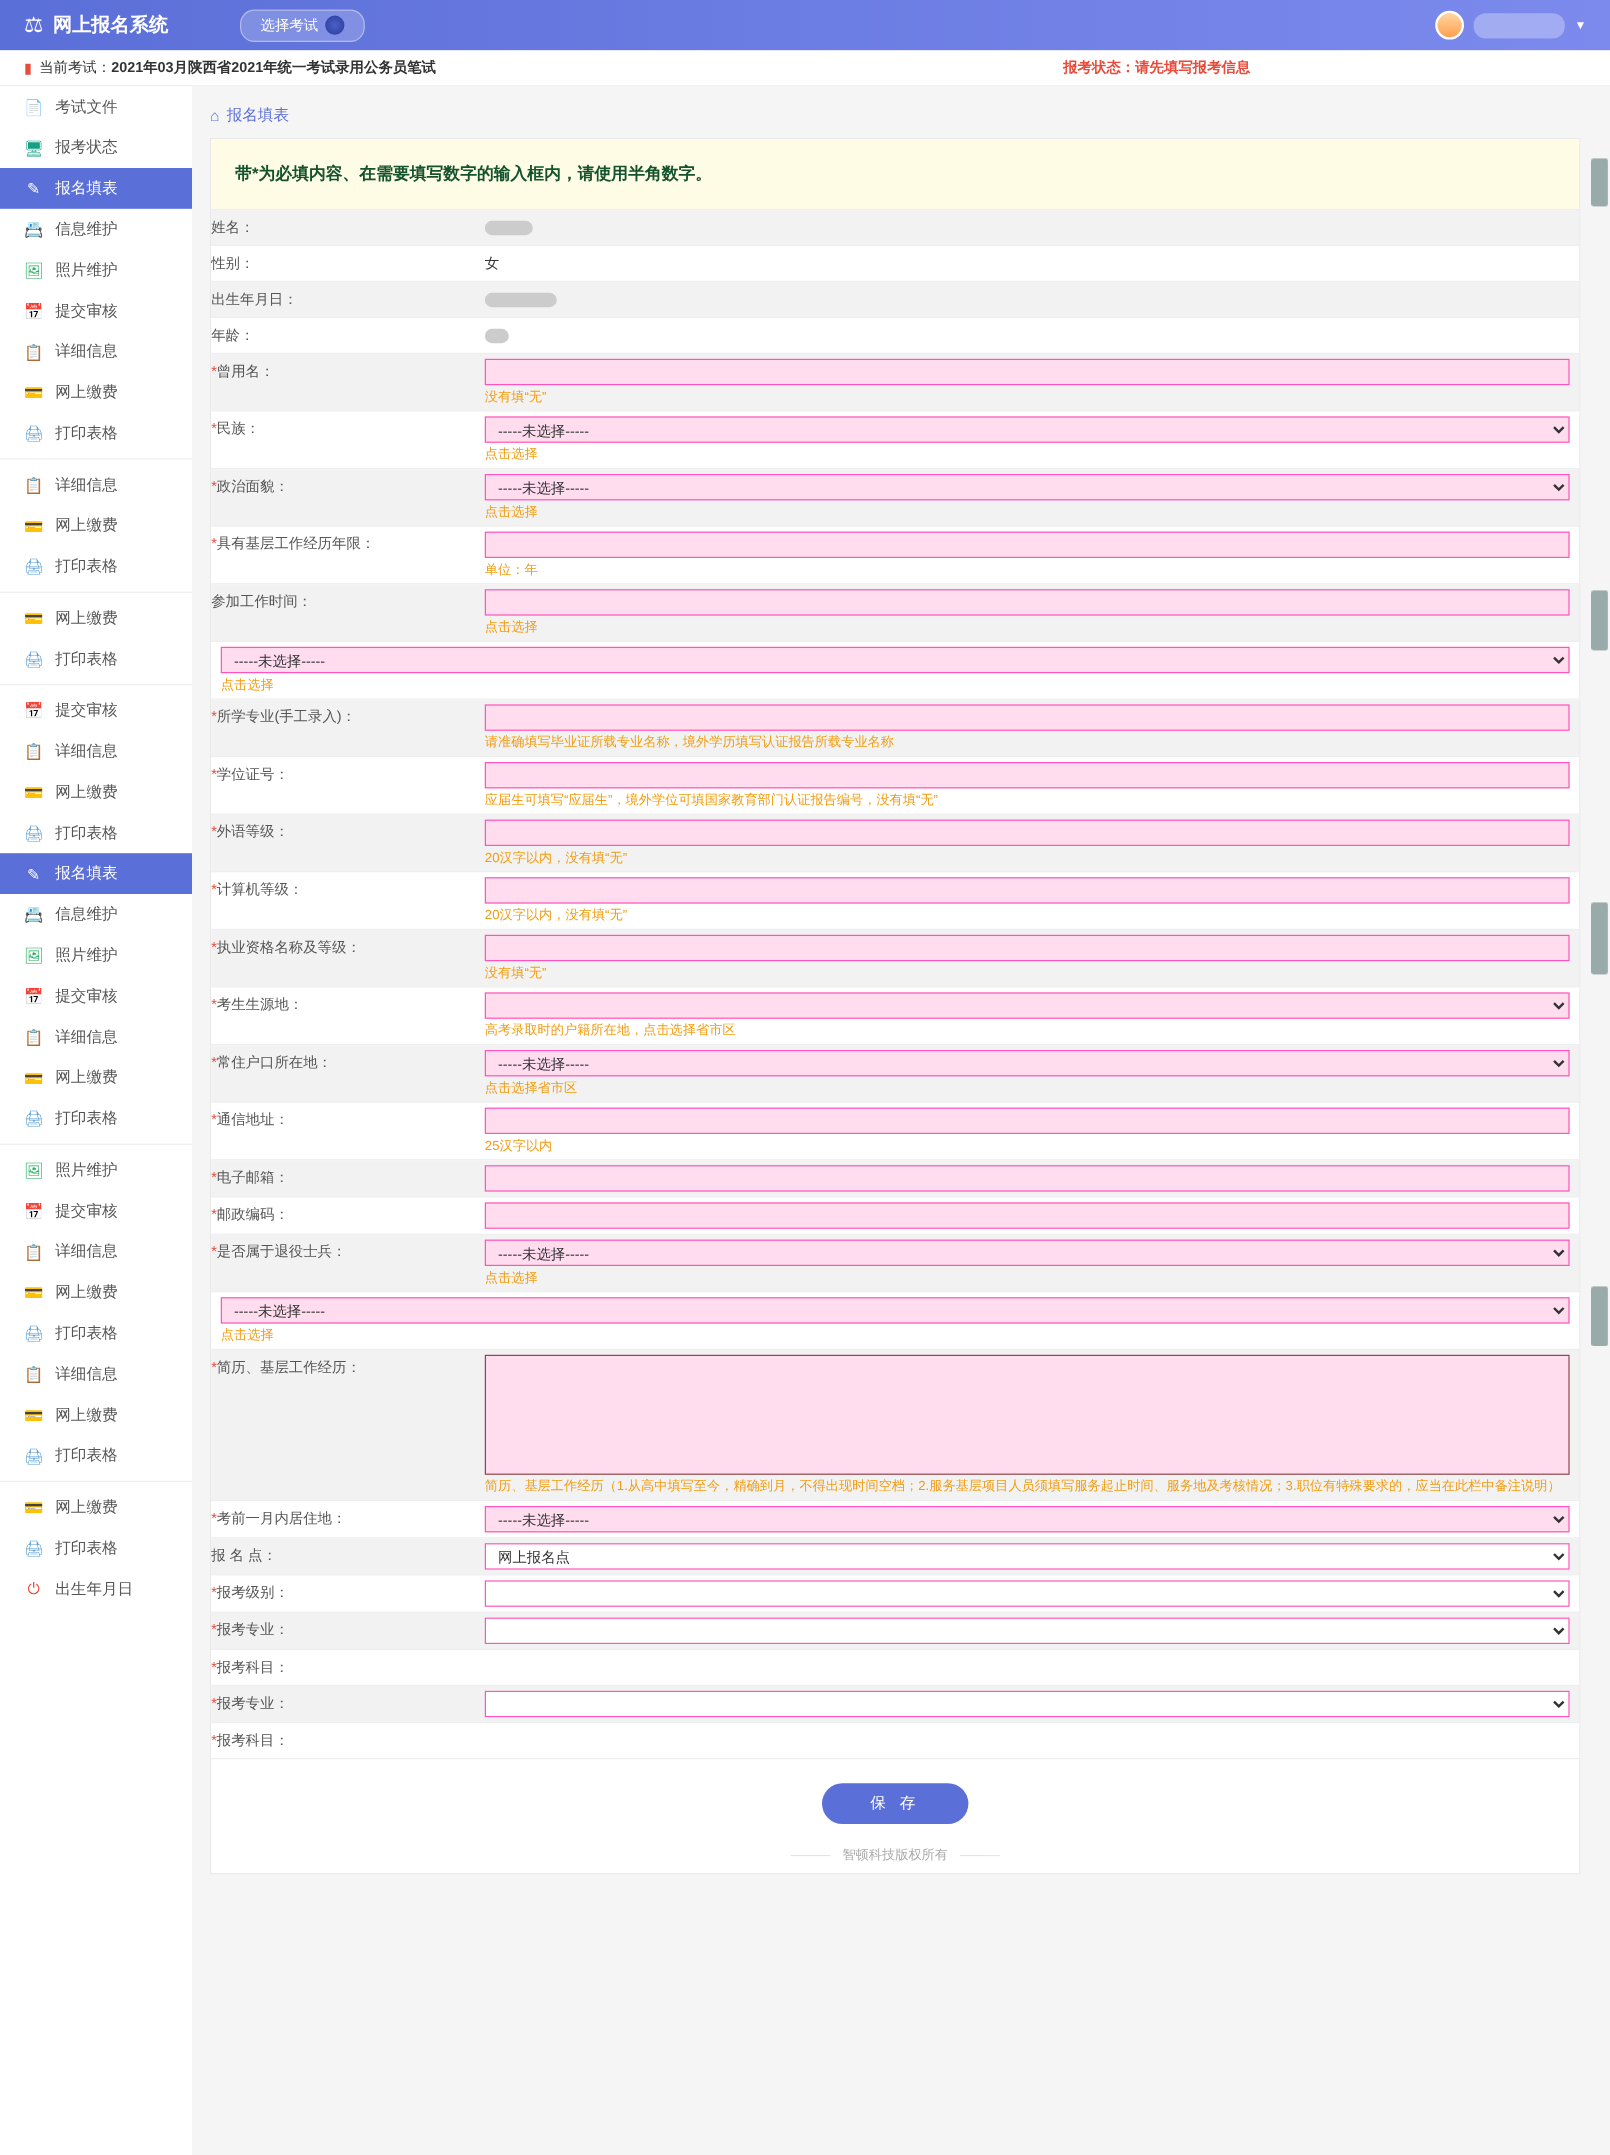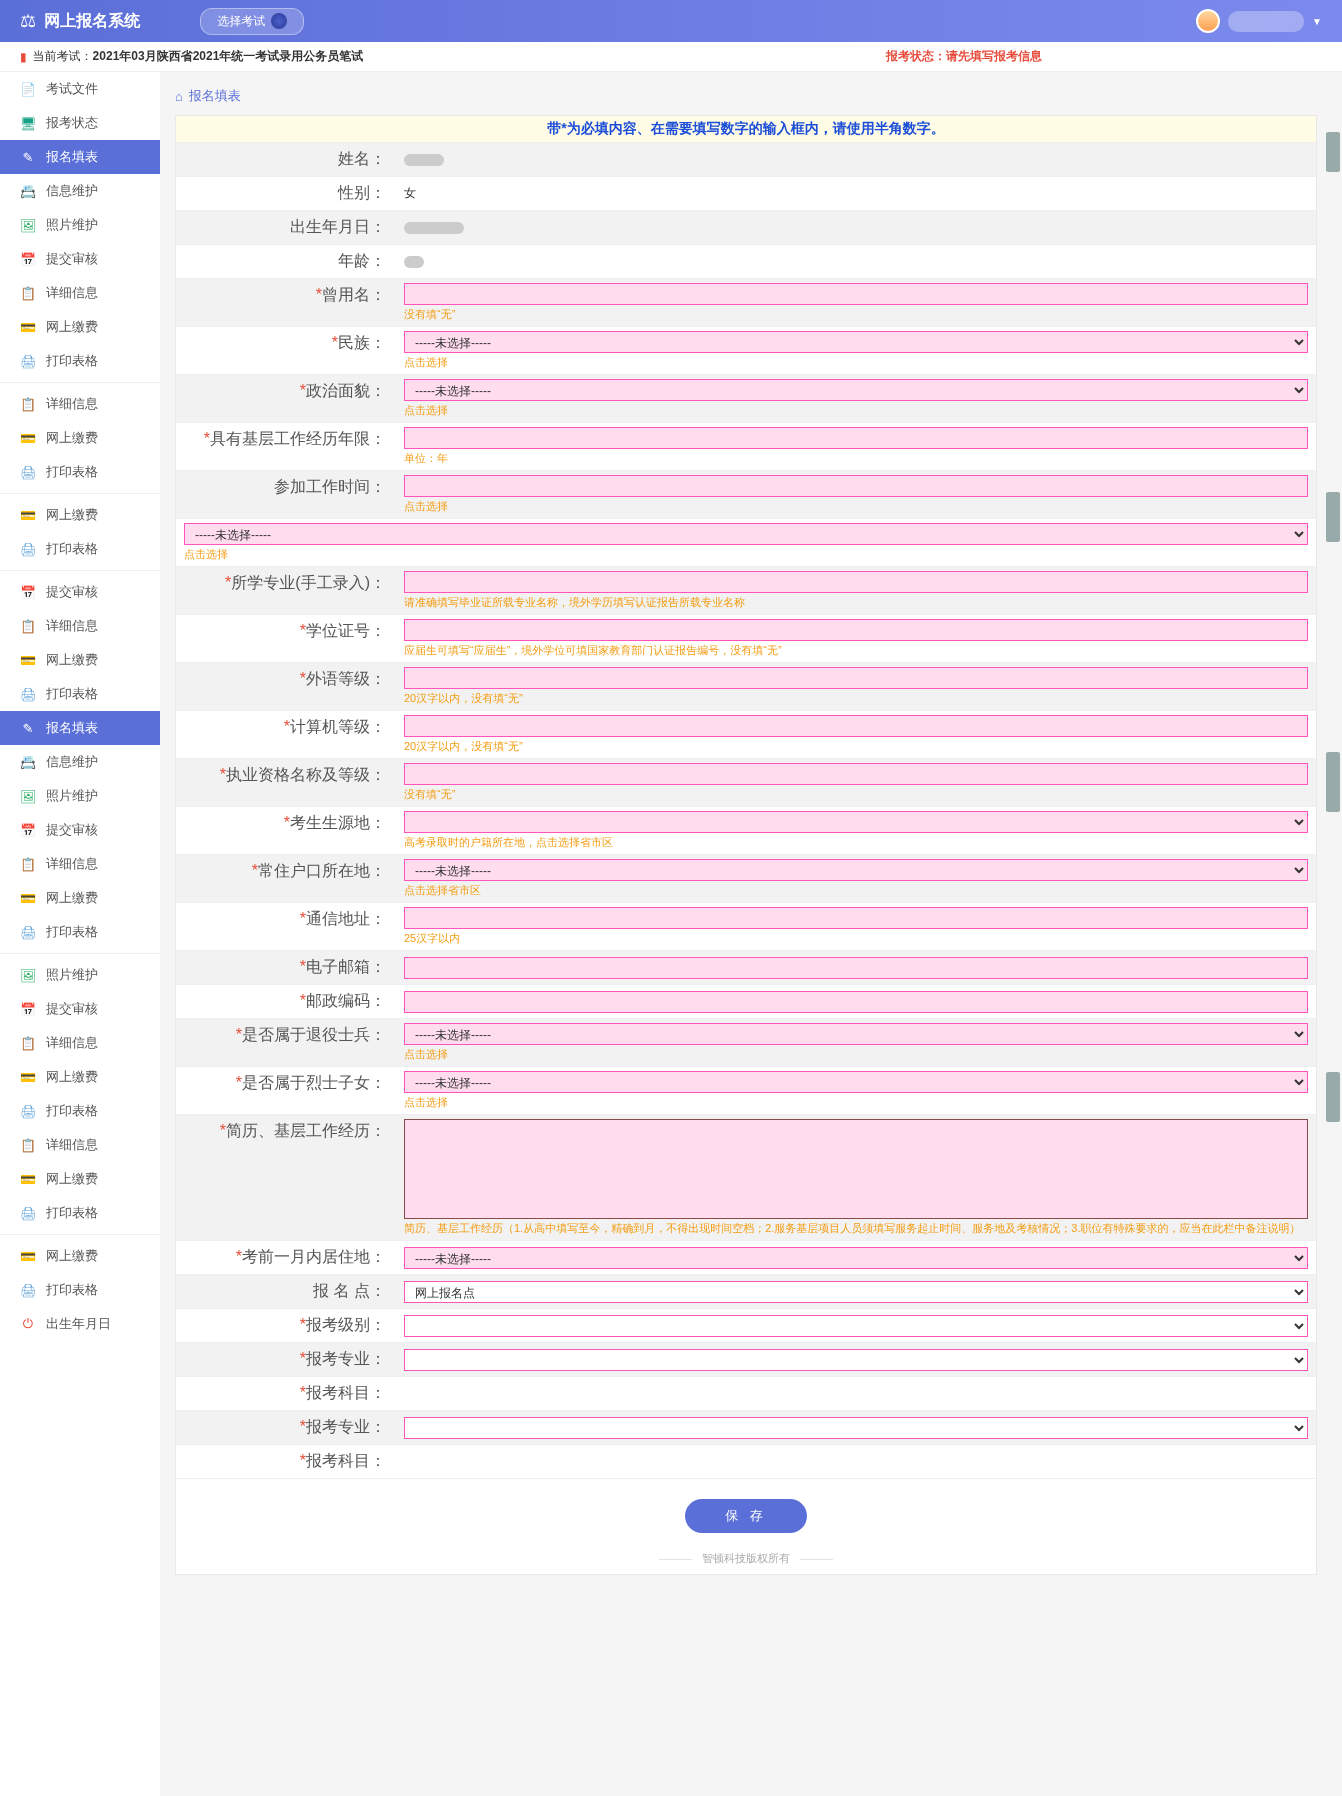--- a/index.html
+++ b/index.html
@@ -27,25 +27,25 @@
 .menu-item .c-blue{color:#5b9fd8}
 .menu-item .c-green{color:#27ae60}
 .menu-item .c-orange{color:#f39c12}
 .menu-item .c-red{color:#e74c3c}
 .menu-item .c-teal{color:#16a085}
 .menu-item.active .mi-icon{color:#fff!important}
 .content{flex:1;padding:15px 25px 15px 15px}
 .breadcrumb{display:flex;align-items:center;color:#5b6fd8;font-size:13px;margin-bottom:10px}
 .breadcrumb .home-icon{margin-right:6px}
 .panel{background:#fff;border:1px solid #e8e8e8}
-.notice{background:#fffce6;padding:4px;text-align:center;color:#1d4ed8;font-size:14px;font-weight:bold;border-bottom:1px solid #eee}
+.notice{background:#fffce6;padding:20px;text-align:left;color:#14532d;font-size:14px;font-weight:bold;border-bottom:1px solid #eee}
 .form-row{display:flex;border-bottom:1px solid #eee;min-height:28px}
 .form-row:nth-child(odd){background:#f2f2f2}
 .form-row:nth-child(even){background:#fff}
-.form-label{width:220px;text-align:right;padding:6px 10px 6px 0;font-size:16px;color:#555;flex-shrink:0}
+.form-label{width:220px;text-align:left;padding:6px 10px 6px 0;font-size:12px;color:#555;flex-shrink:0}
 .form-label .req{color:#e74c3c}
 .form-value{flex:1;padding:4px 8px;display:flex;flex-direction:column;justify-content:center}
 .form-value .static{color:#333;font-size:12px;padding:2px 0}
 .form-value .redacted{background:#ccc;border-radius:8px;height:12px;display:inline-block}
 .form-value input[type=text],.form-value select{width:100%;background:#fde;border:1px solid #f5b;padding:3px 6px;font-size:12px;color:#333;height:22px}
 .form-value select{background:#fde}
 .form-value input.date-input{background:#fde}
 .form-value textarea{width:100%;background:#fde;border:1px solid #8b4a4a;padding:4px;font-size:12px;height:100px;resize:none}
 .form-value .hint{color:#f39c12;font-size:11px;margin-top:2px}
 .save-btn{display:block;margin:20px auto 10px;background:#5b6fd8;color:#fff;border:none;padding:8px 40px;border-radius:18px;font-size:13px;cursor:pointer;letter-spacing:4px}
@@ -374,21 +374,20 @@
             </div>
           </div>
           <div class="form-row">
             <div class="form-label"><span class="req">*</span>是否属于退役士兵：</div>
             <div class="form-value">
               <select><option>-----未选择-----</option></select>
               <div class="hint">点击选择</div>
             </div>
           </div>
           <div class="form-row">
-            <div class="form-label"><span class="req">*</span>是否属于烈士子女：</div>
             <div class="form-value">
               <select><option>-----未选择-----</option></select>
               <div class="hint">点击选择</div>
             </div>
           </div>
           <div class="form-row">
             <div class="form-label"><span class="req">*</span>简历、基层工作经历：</div>
             <div class="form-value">
               <textarea style=""></textarea>
               <div class="hint">简历、基层工作经历（1.从高中填写至今，精确到月，不得出现时间空档；2.服务基层项目人员须填写服务起止时间、服务地及考核情况；3.职位有特殊要求的，应当在此栏中备注说明）</div>

